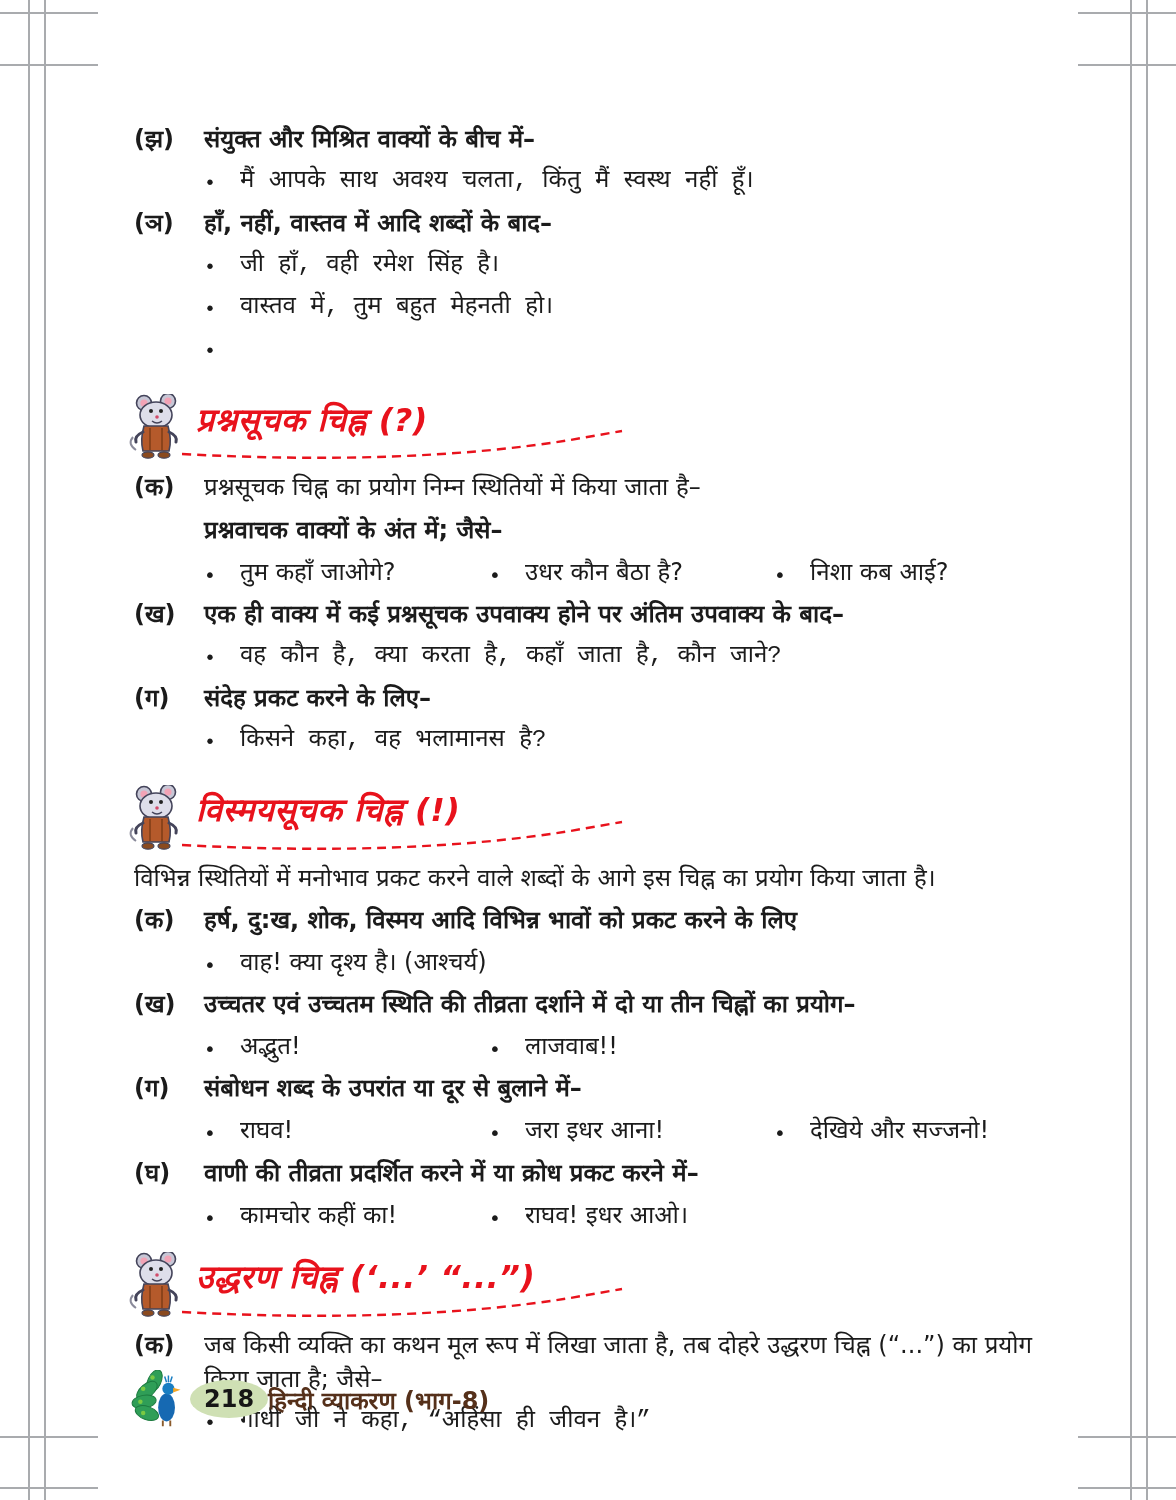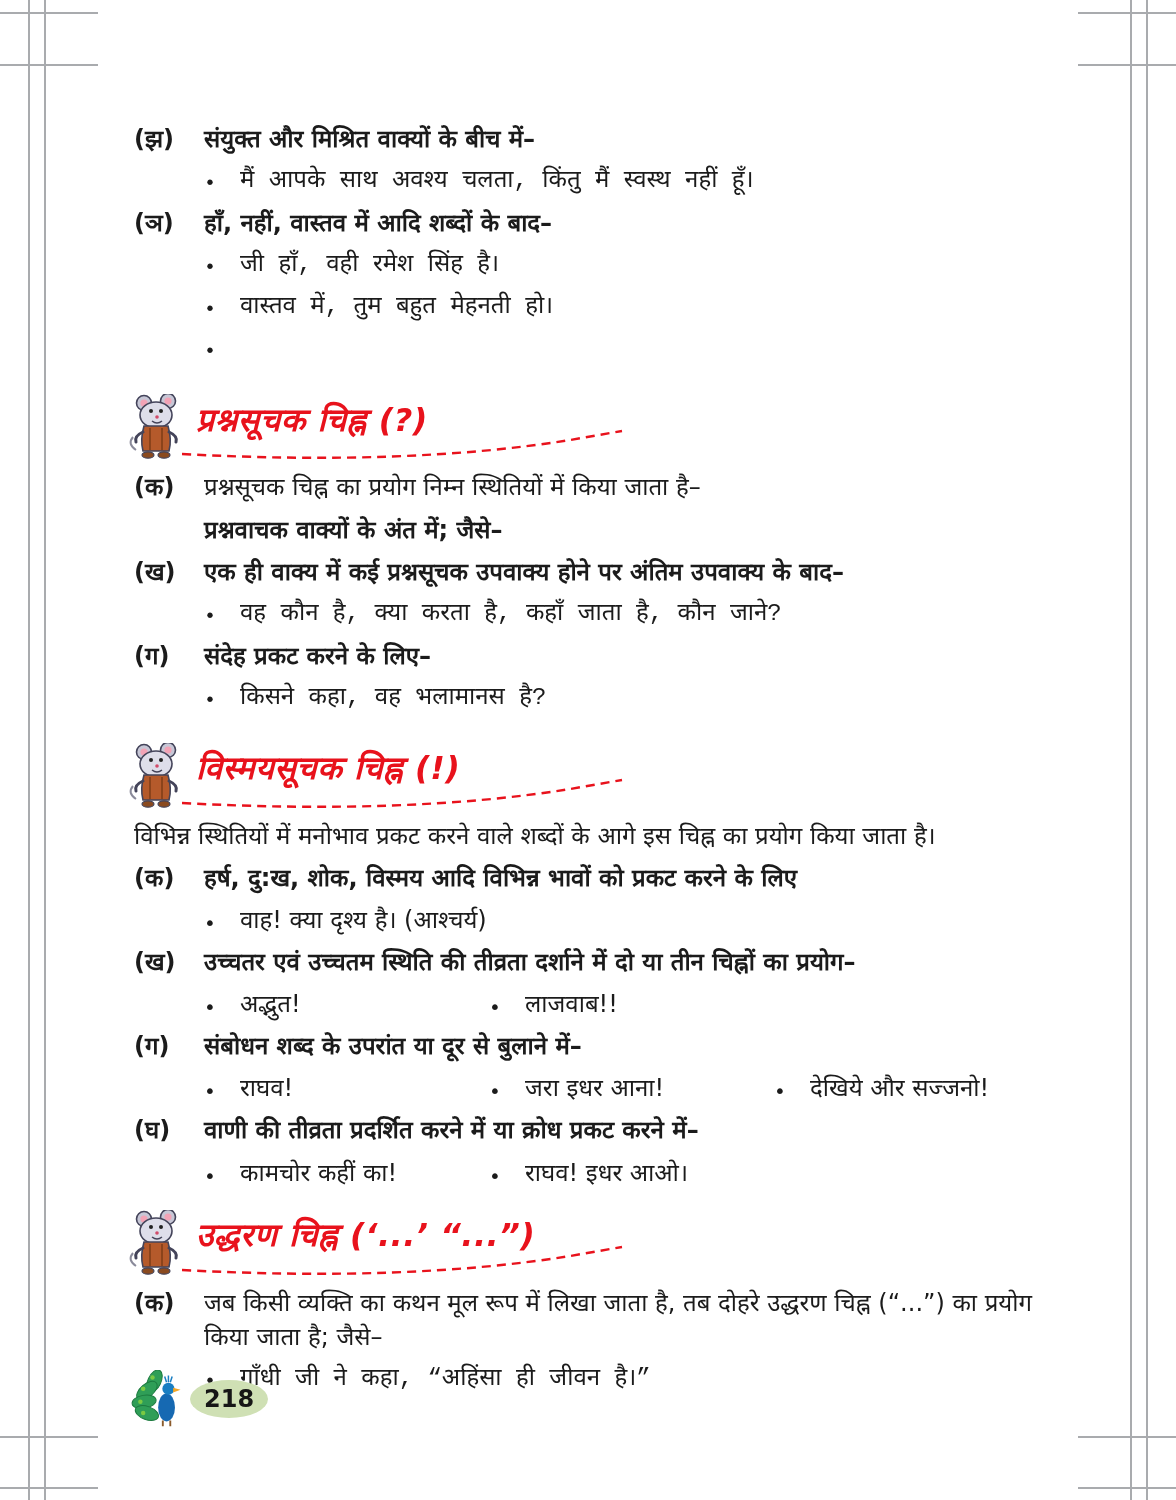--- a/index.html
+++ b/index.html
@@ -150,20 +150,34 @@
       <svg class="swash" viewBox="0 0 450 34" preserveAspectRatio="none">
           <use href="#swash-def"></use>
         </svg>
     </div>
 
     <div class="row item">
       <span class="label">(क)</span>
       <span class="text">प्रश्नसूचक चिह्न का प्रयोग निम्न स्थितियों में किया जाता है–</span>
     </div>
     <div class="row subline">प्रश्नवाचक वाक्यों के अंत में; जैसे–</div>
+    <div class="row bullets-inline">
+      <span class="b">
+          <span class="dot"></span>
+          <span>तुम कहाँ जाओगे?</span>
+        </span>
+      <span class="b">
+          <span class="dot"></span>
+          <span>उधर कौन बैठा है?</span>
+        </span>
+      <span class="b">
+          <span class="dot"></span>
+          <span>निशा कब आई?</span>
+        </span>
+    </div>
 
     <div class="row item">
       <span class="label">(ख)</span>
       <span class="text bold">एक ही वाक्य में कई प्रश्नसूचक उपवाक्य होने पर अंतिम उपवाक्य के बाद–</span>
     </div>
     <div class="row bullet">
       <span class="dot"></span>
       <span class="text">वह कौन है, क्या करता है, कहाँ जाता है, कौन जाने?</span>
     </div>
 
@@ -267,15 +281,16 @@
       <span class="text">गाँधी जी ने कहा, “अहिंसा ही जीवन है।”</span>
     </div>
 
   </main>
 
   <footer class="footer">
     <svg class="peacock" viewBox="0 0 56 62">
         <use href="#peacock-def"></use>
       </svg>
     <span class="pagenum">218</span>
+    <span class="footer-title">हिन्दी व्याकरण (भाग-8)</span>
   </footer>
 
 </div>
 
 </body></html>

